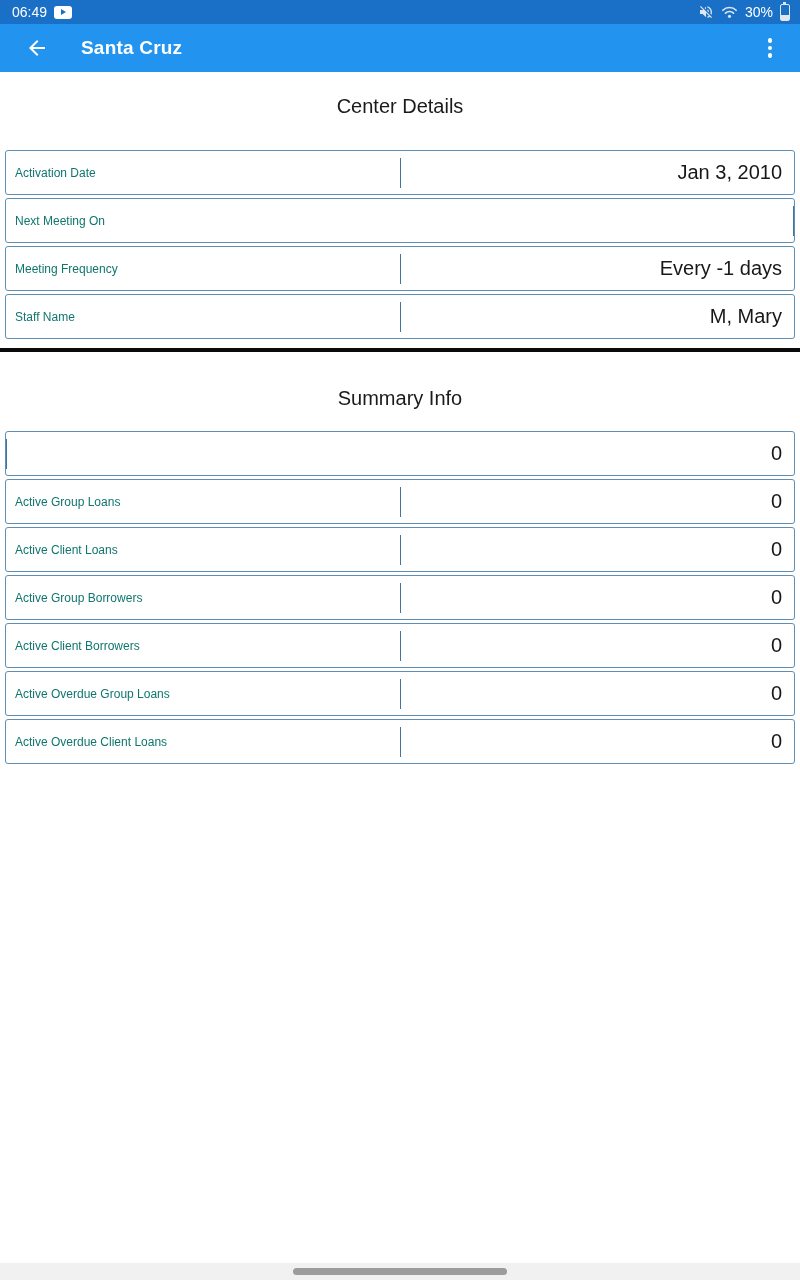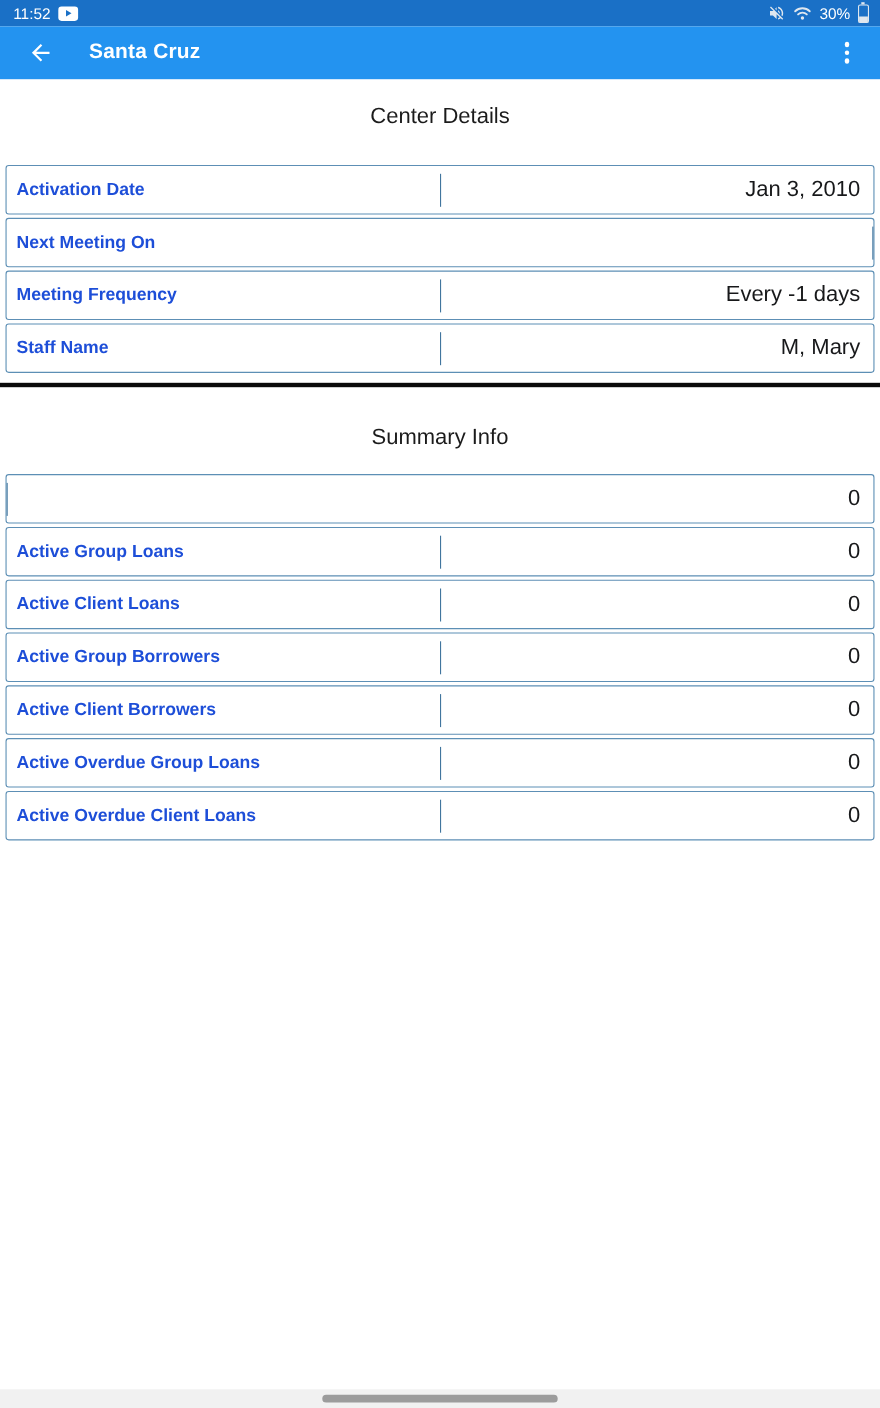--- a/index.html
+++ b/index.html
@@ -114,23 +114,22 @@
     border-radius: 3px;
     display: flex;
     align-items: stretch;
     background: #ffffff;
   }
   .row-label {
     flex: 1 1 50%;
     display: flex;
     align-items: center;
     padding-left: 9px;
-    font-size: 16px;
-    color: #1d4ed8;
-    font-weight: bold;
+    font-size: 12px;
+    color: #0f766e;
   }
   .row-divider {
     width: 1px;
     height: 30px;
     align-self: center;
     background: #41759e;
   }
   .row-value {
     flex: 1 1 50%;
     display: flex;
@@ -162,21 +161,21 @@
     border-radius: 4px;
     background: #9c9c9c;
     cursor: pointer;
   }
 </style>
 </head>
 <body>
 
 <div class="status-bar">
   <div class="status-left">
-    <span>11:52</span>
+    <span>06:49</span>
     <span class="yt-icon"></span>
   </div>
   <div class="status-right">
     <span>
       <svg width="16" height="16" viewBox="0 0 24 24" fill="#dfe7ef">
         <path d="M16.5 12c0-1.77-1.02-3.29-2.5-4.03v2.21l2.45 2.45c.03-.2.05-.41.05-.63zm2.5 0c0 .94-.2 1.82-.54 2.64l1.51 1.51C20.63 14.91 21 13.5 21 12c0-4.28-2.99-7.86-7-8.77v2.06c2.89.86 5 3.54 5 6.71zM4.27 3L3 4.27 7.73 9H3v6h4l5 5v-6.73l4.25 4.25c-.67.52-1.42.93-2.25 1.18v2.06c1.38-.31 2.63-.95 3.69-1.81L19.73 21 21 19.73l-9-9L4.27 3zM12 4L9.91 6.09 12 8.18V4z"></path>
       </svg>
     </span>
     <span>
       <svg width="17" height="14" viewBox="0 0 24 20">

